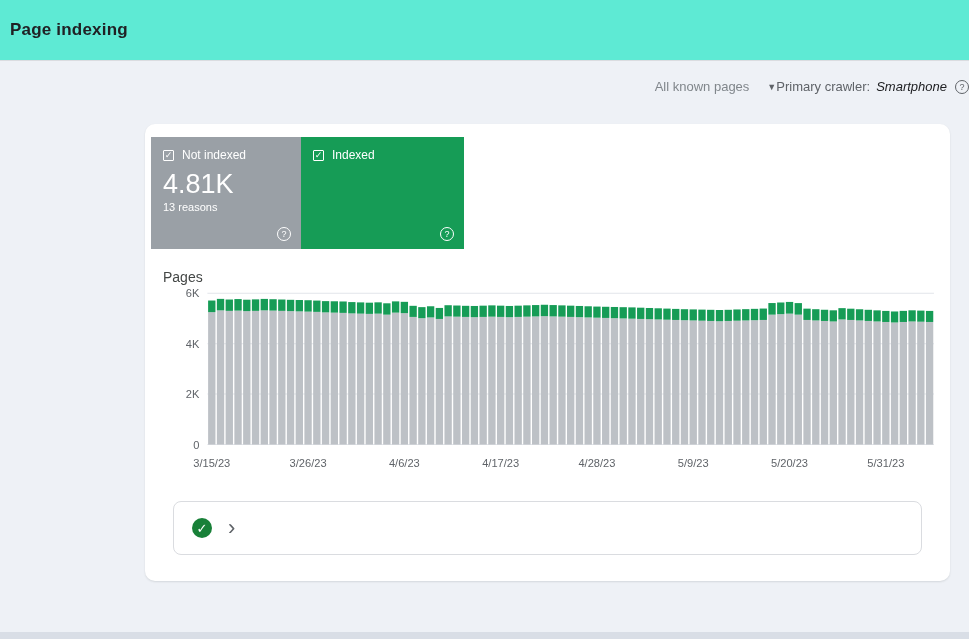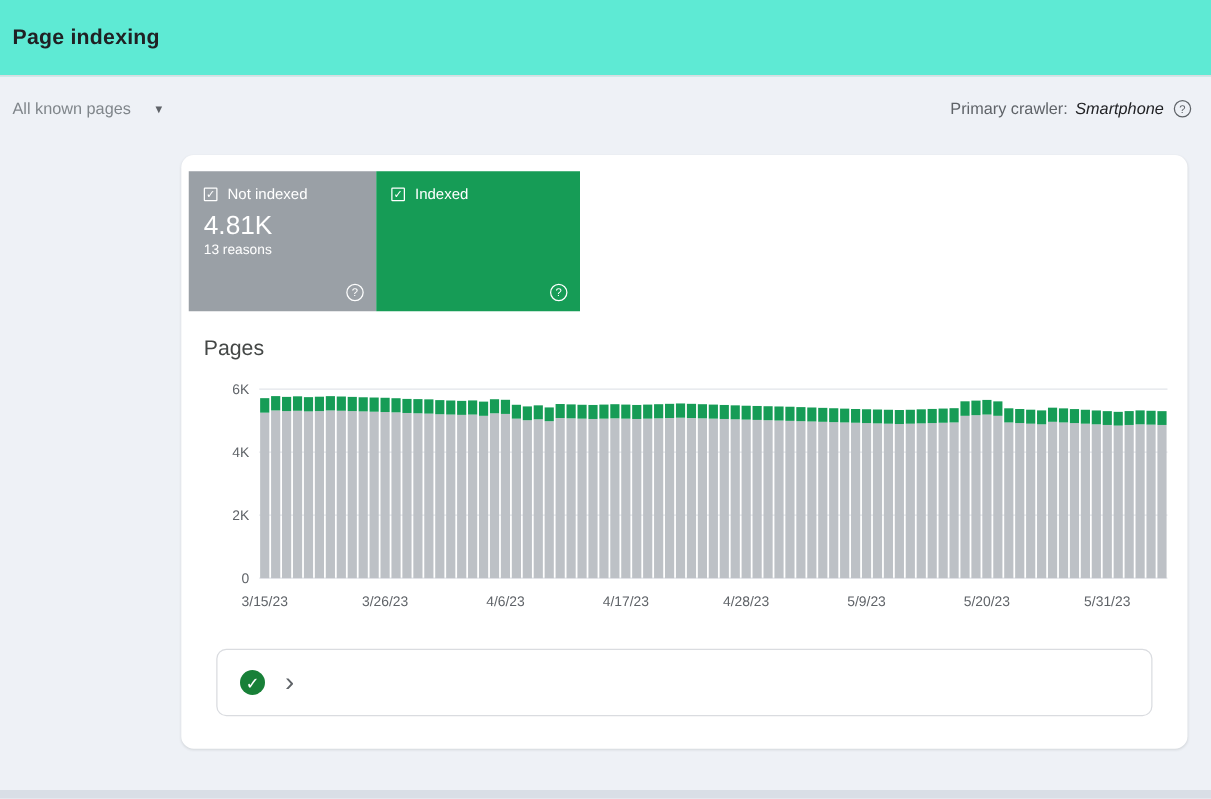--- a/index.html
+++ b/index.html
@@ -24,22 +24,22 @@
   .page-title {
     font-size: 17px;
     font-weight: 600;
     margin: 0;
     letter-spacing: .2px;
     color: #202124;
   }
   .toolbar {
     display: flex;
     align-items: center;
-    justify-content: space-between;
-    padding: 18px 16px 0 10px;
+    justify-content: flex-end;
+    padding: 18px 0 0 10px;
     font-size: 13px;
   }
   .filter {
     display: flex;
     align-items: center;
     gap: 18px;
     color: #80868b;
     cursor: pointer;
   }
   .caret { font-size: 9px; color: #5f6368; }
@@ -76,38 +76,38 @@
   .tile.indexed { width: 163px; }
   .tile-head { display: flex; align-items: center; gap: 8px; font-size: 12px; }
   .cbx {
     width: 11px; height: 11px;
     border: 1.5px solid #fff;
     border-radius: 1px;
     display: flex; align-items: center; justify-content: center;
     font-size: 9px; line-height: 1;
     flex: none;
   }
-  .tile-value { font-size: 21px; margin-top: 7px; }
+  .tile-value { font-size: 27px; margin-top: 7px; }
   .tile-sub { font-size: 11px; margin-top: 1px; }
   .tile .help { border-color: #fff; color: #fff; position: absolute; right: 10px; bottom: 8px; margin: 0; }
   .impressions {
     display: flex; align-items: center; gap: 12px;
     margin: 24px 0 0 30px;
     cursor: pointer;
     font-size: 13px; color: #3c4043;
   }
   .cbx-empty {
     width: 15px; height: 15px;
     border: 2px solid #5f6368;
     border-radius: 2px;
     background: #fff;
     flex: none;
   }
   .chart-wrap { margin: 20px 12px 0 18px; }
-  .ylabel { font-size: 17px; color: #444746; margin-bottom: 16px; }
+  .ylabel { font-size: 14px; color: #444746; margin-bottom: 2px; }
   svg.chart { width: 775px; height: 188px; display: block; font-family: "Liberation Sans", sans-serif; }
   .footer-link {
     margin: 26px 28px 0 28px;
     border: 1px solid #dadce0;
     border-radius: 8px;
     height: 54px;
     display: flex; align-items: center; gap: 16px;
     padding: 0 18px;
     cursor: pointer;
   }

